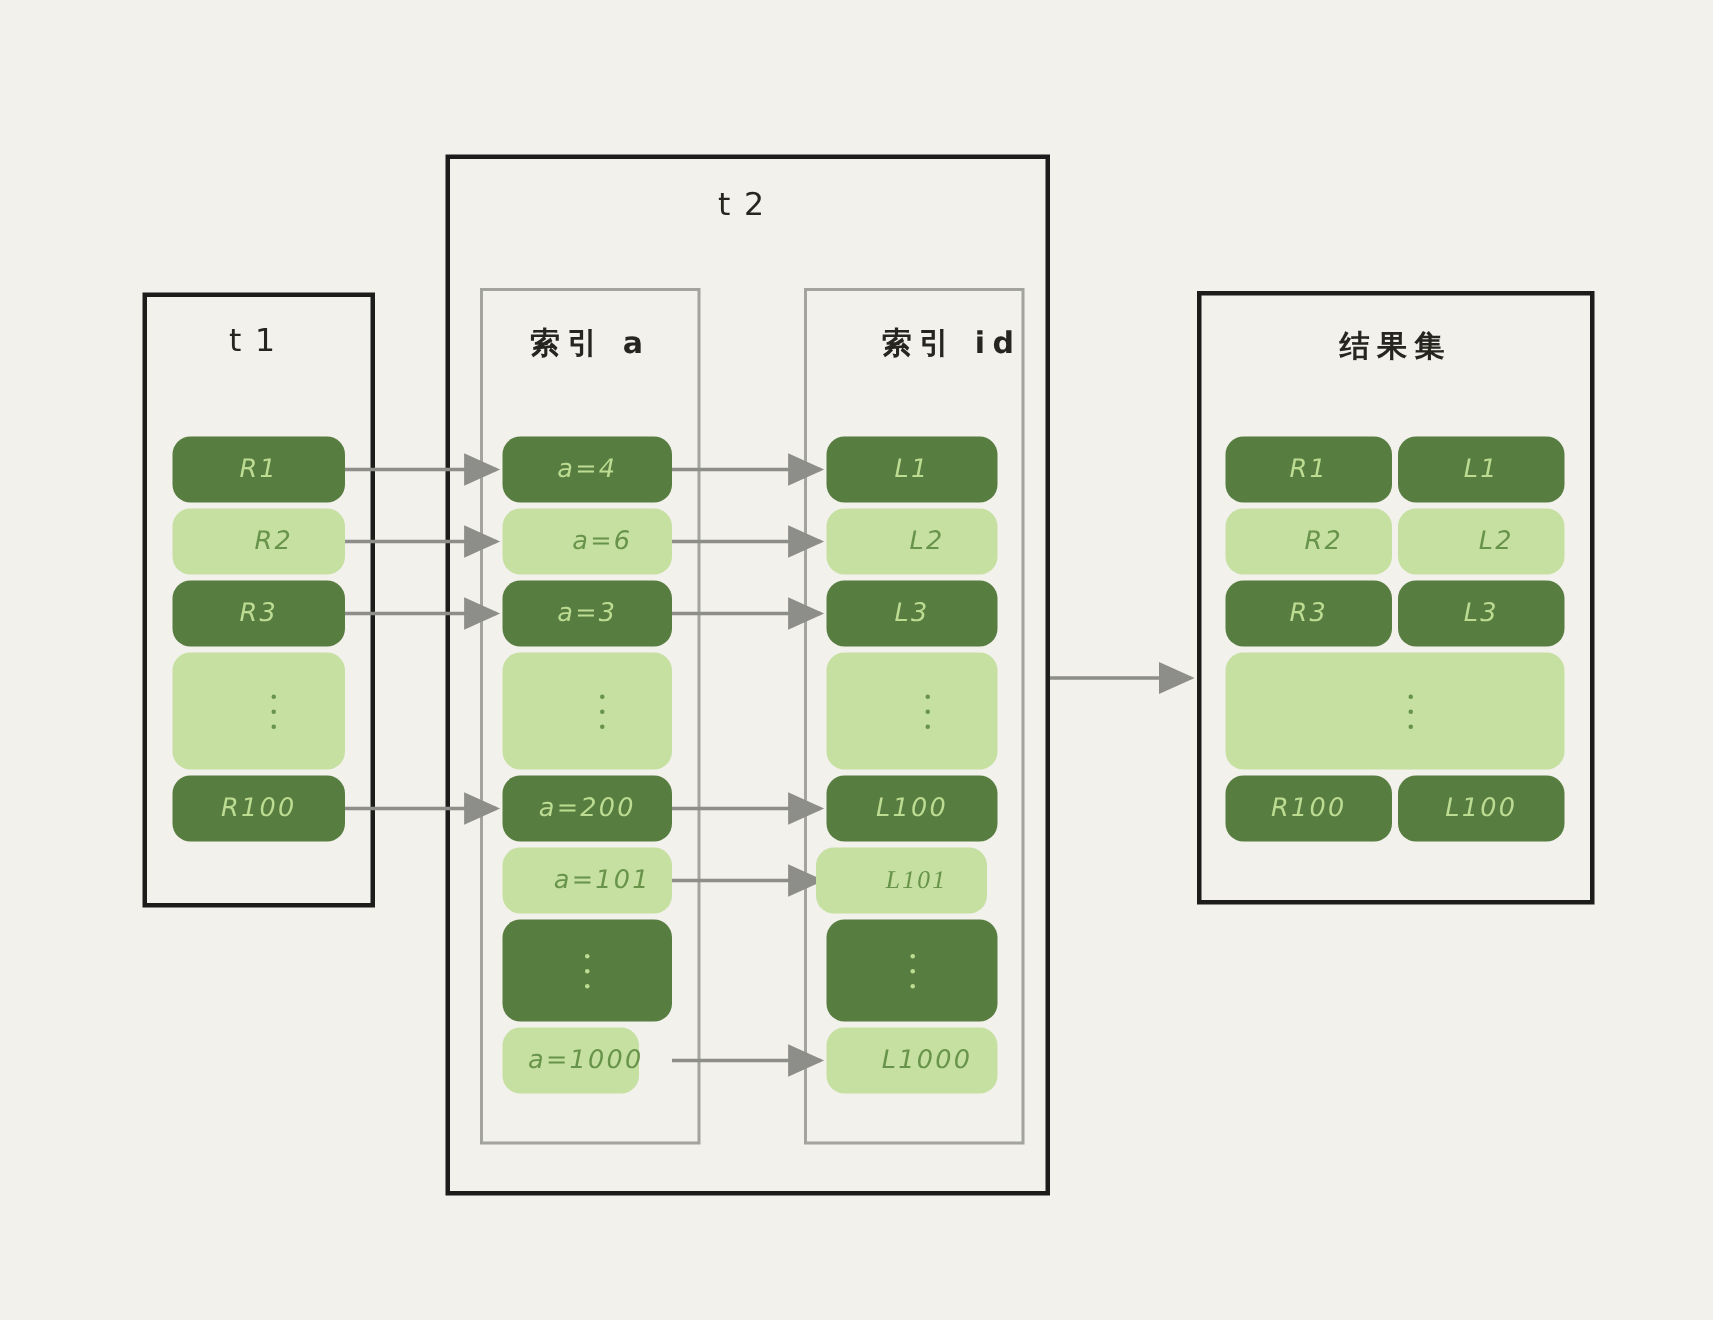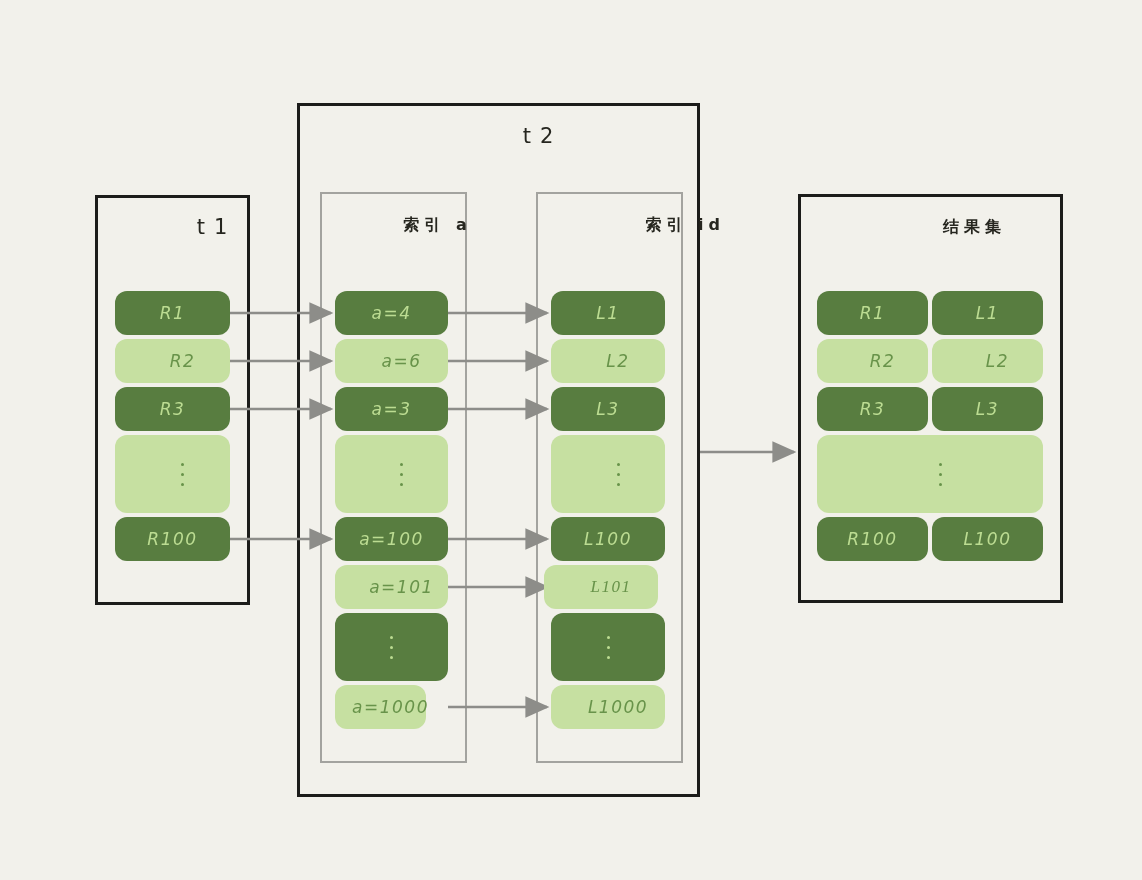--- a/index.html
+++ b/index.html
@@ -18,23 +18,22 @@
   .inner-box{
     position:absolute;box-sizing:border-box;
     border:2px solid var(--borderGray,#a3a39f);
     background:transparent;z-index:2;
   }
   .box-title{
     position:absolute;left:0;width:100%;text-align:center;
     font-size:21px;color:var(--titleColor,#26261f);
     letter-spacing:9px;white-space:nowrap;z-index:3;
     font-family:"DejaVu Sans","Liberation Sans",sans-serif;
-    padding-left:44px;
   }
-  .box-title.cjk{letter-spacing:5px;font-size:16px;font-weight:600;}
+  .box-title.cjk{letter-spacing:5px;font-size:20px;font-weight:600;}
   .blk{
     position:absolute;box-sizing:border-box;border-radius:12px;
     display:flex;align-items:center;justify-content:center;
     font-style:italic;font-size:17px;letter-spacing:1.5px;
     z-index:10;
   }
   .blk.dark{background:var(--dark,#587d40);color:var(--textOnDark,#bcdc92);}
   .blk.light{background:var(--light,#c6e0a1);color:var(--textOnLight,#68934a);padding-left:20px;}
   .dotcol{display:flex;flex-direction:column;align-items:center;gap:7px;}
   .dot{width:3px;height:3px;border-radius:50%;}
@@ -82,21 +81,21 @@
       <div class="blk dark" style="left: 335px; top: 291px; width: 113px; height: 44px;">a=4</div>
       <div class="blk light" style="left: 335px; top: 339px; width: 113px; height: 44px;">a=6</div>
       <div class="blk dark" style="left: 335px; top: 387px; width: 113px; height: 44px;">a=3</div>
       <div class="blk light" style="left: 335px; top: 435px; width: 113px; height: 78px;">
         <span class="dotcol">
           <i class="dot"></i>
           <i class="dot"></i>
           <i class="dot"></i>
         </span>
       </div>
-      <div class="blk dark" style="left: 335px; top: 517px; width: 113px; height: 44px;">a=100</div>
+      <div class="blk dark" style="left: 335px; top: 517px; width: 113px; height: 44px;">a=200</div>
       <div class="blk light" style="left: 335px; top: 565px; width: 113px; height: 44px;">a=101</div>
       <div class="blk dark" style="left: 335px; top: 613px; width: 113px; height: 68px;">
         <span class="dotcol">
           <i class="dot"></i>
           <i class="dot"></i>
           <i class="dot"></i>
         </span>
       </div>
       <div class="blk light" style="left: 335px; top: 685px; width: 91px; height: 44px;">a=1000</div>
       <div class="blk dark" style="left: 551px; top: 291px; width: 114px; height: 44px;">L1</div>

